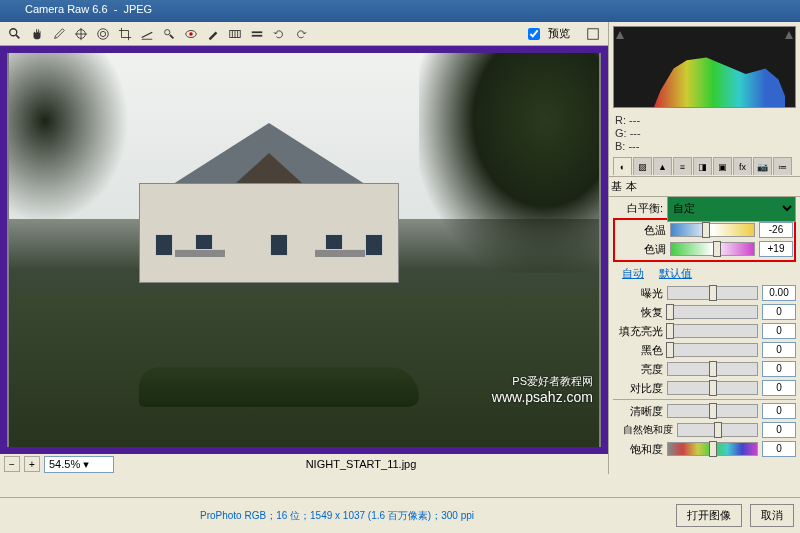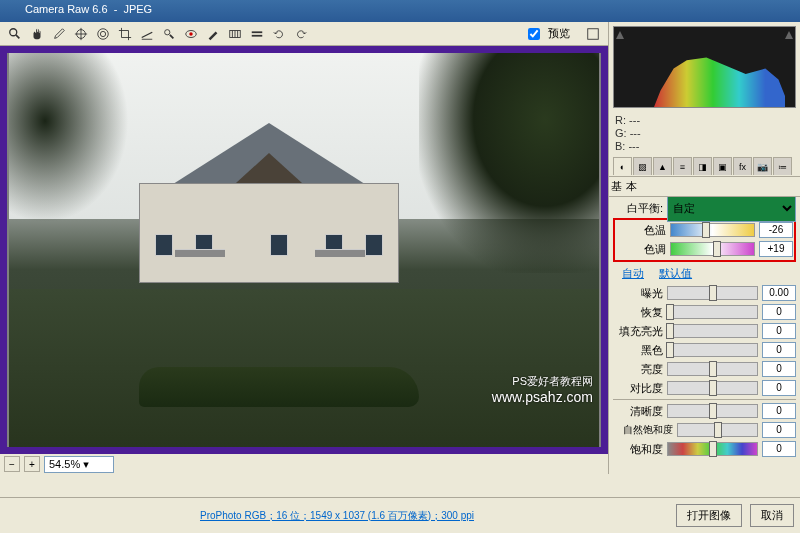--- a/index.html
+++ b/index.html
@@ -48,21 +48,21 @@
 .slider.tint{background:linear-gradient(90deg,#4c4,#fff,#c4c)}
 .slider.sat{background:linear-gradient(90deg,#888,#c44,#cc4,#4c4,#4cc,#44c,#c4c)}
 .thumb{position:absolute;top:-2px;width:8px;height:16px;background:#ece9d8;border:1px solid #666;transform:translateX(-4px)}
 .val{width:34px;background:#fff;border:1px solid #7b9ebd;text-align:center;font-size:10px;height:16px;line-height:14px}
 .links{text-align:left;padding:3px}
 .links a{color:#06c;text-decoration:underline;margin:0 6px;font-size:11px}
 .sep{height:1px;background:#aca899;margin:2px 0}
 .hilite{border:2px solid #d00;padding:1px;margin:1px 0}
 .bottom{position:absolute;bottom:0;left:0;right:0;height:36px;padding:4px 6px;display:flex;align-items:center;gap:8px;border-top:1px solid #aca899;background:#ece9d8}
 .btn{background:#ece9d8;border:1px solid #888;padding:3px 10px;font-size:11px}
-.meta-line{flex:1;text-align:center;font-size:10px;color:#06c;text-decoration:underline}
+.meta-line{flex:1;text-align:center;font-size:10px;color:#06c;}
 .watermark{position:absolute;bottom:42px;right:8px;color:#fff;font-size:13px;text-shadow:0 0 2px #000;display:flex;flex-direction:column;align-items:flex-end}
 .watermark span:last-child{font-size:14px}
 </style>
 </head>
 <body>
 
 <div class="titlebar">
   <span>Camera Raw 6.6</span>
   <span style="white-space:pre">  -  </span>
   <span>JPEG</span>
@@ -187,20 +187,21 @@
       <div class="watermark">
         <span>PS爱好者教程网</span>
         <span>www.psahz.com</span>
       </div>
     </div>
 
     <div class="zoom-bar">
       <div class="zbtn">−</div>
       <div class="zbtn">+</div>
       <div class="zoom-sel"><span>54.5%</span> ▾</div>
+      <div class="filename">NIGHT_START_11.jpg</div>
     </div>
   </div>
 
   <div class="right">
     <div class="histogram">
       <div class="histo-tri" style="left:2px"><svg viewBox="0 0 8 8">
             <path d="M0 8L4 0L8 8z" fill="#666"></path>
           </svg></div>
       <div class="histo-tri" style="right:2px"><svg viewBox="0 0 8 8">
             <path d="M0 8L4 0L8 8z" fill="#666"></path>

